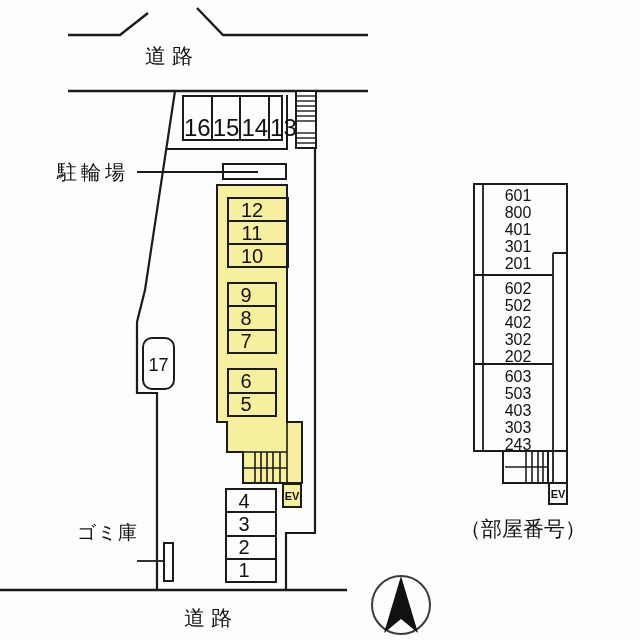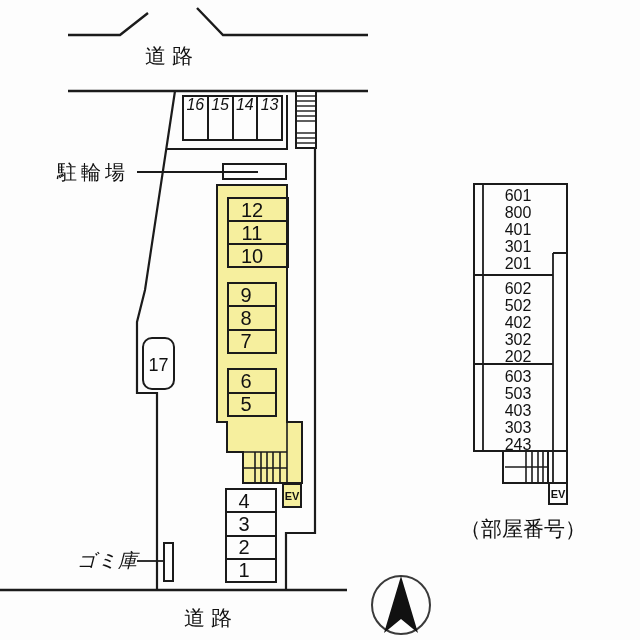--- a/index.html
+++ b/index.html
@@ -7,21 +7,21 @@
     position:relative;width:640px;height:640px;background:#fdfdfd;
     font-family:"Liberation Sans","DejaVu Sans",sans-serif;color:#111;
     overflow:hidden;
   }
   .stage svg{position:absolute;left:0;top:0;}
   .box{position:absolute;box-sizing:border-box;border:2px solid #1b1b1b;}
   .yellow{background:#f6ef9e;}
   
   .hrow{display:flex;}
   .hcell{flex:1;border-left:2px solid #1b1b1b;display:flex;justify-content:center;
-         align-items:flex-start;padding-top:0;font-size:16px;line-height:1;font-style:italic;}
+         align-items:flex-start;padding-top:19px;font-size:24px;line-height:1;}
   .hcell:first-child{border-left:none;}
   
   .vgrp{display:flex;flex-direction:column;}
   .vcell{flex:1;border-top:2px solid #1b1b1b;display:flex;align-items:center;
          justify-content:center;font-size:20px;line-height:1;padding-right:12px;}
   .vcell:first-child{border-top:none;}
   .label{position:absolute;white-space:nowrap;line-height:1;}
   .roomcol{position:absolute;left:483px;width:70px;text-align:center;
            font-size:16px;line-height:17px;}
   .evbox{display:flex;align-items:center;justify-content:center;
@@ -133,21 +133,21 @@
     <div class="vcell" style="padding-right:14px;">3</div>
     <div class="vcell" style="padding-right:14px;">2</div>
     <div class="vcell" style="padding-right:14px;">1</div>
   </div>
 
   <div class="box" style="left:163px;top:542px;width:11px;height:40px;"></div>
 
   <div class="label" style="left:145px;top:45px;font-size:21px;letter-spacing:6px;">道路</div>
   <div class="label" style="left:184px;top:607px;font-size:21px;letter-spacing:6px;">道路</div>
   <div class="label" style="left:57px;top:162px;font-size:20px;letter-spacing:4px;">駐輪場</div>
-  <div class="label" style="left:77px;top:551px;font-size:19px;letter-spacing:1px;font-style:italic;">ゴミ庫</div>
+  <div class="label" style="left:77px;top:523px;font-size:19px;letter-spacing:1px;">ゴミ庫</div>
 
   <div class="box" style="left:473px;top:183px;width:95px;height:269px;"></div>
 
   <div class="roomcol" style="top:187px;">
     <div>601</div>
     <div>800</div>
     <div>401</div>
     <div>301</div>
     <div>201</div>
   </div>

